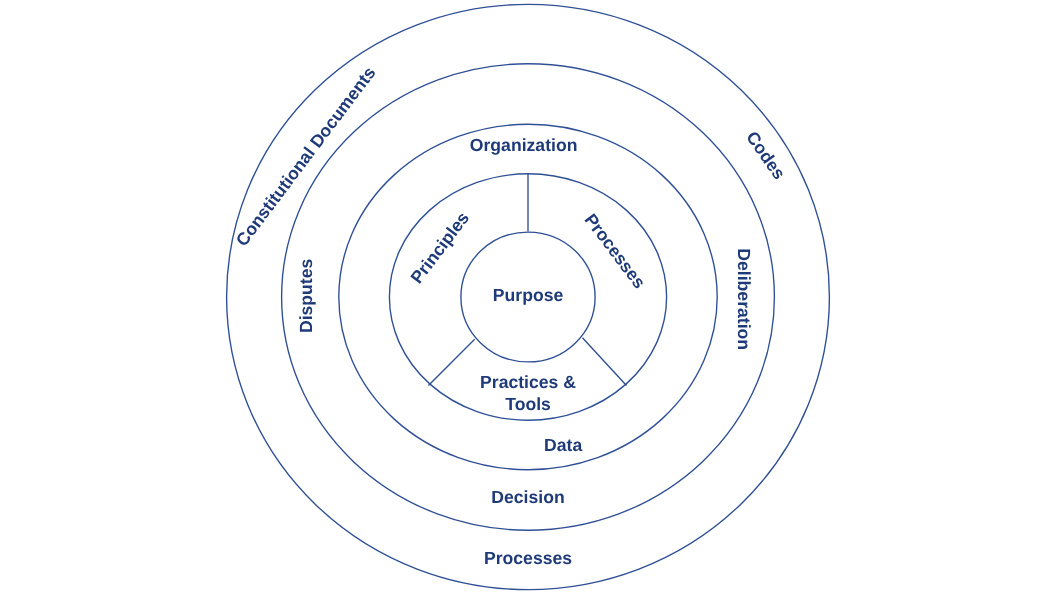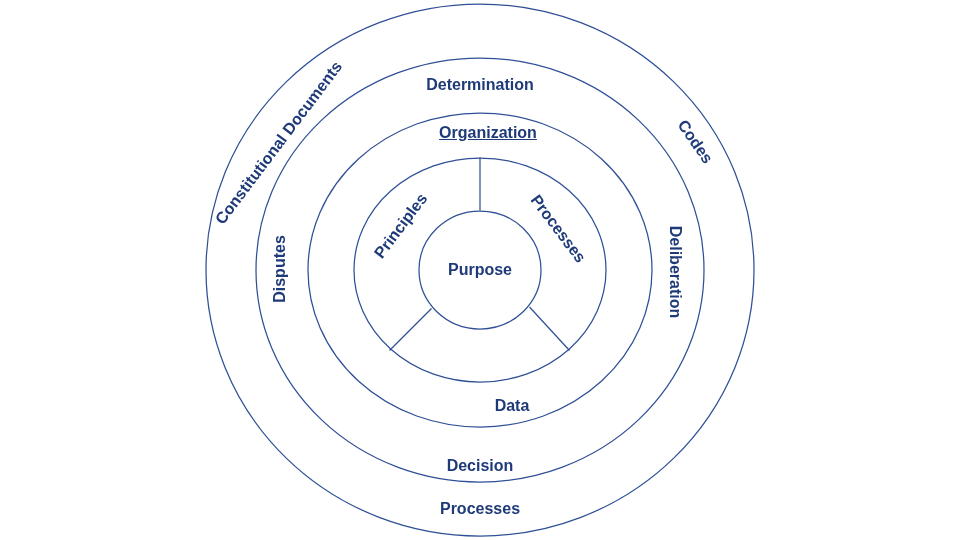--- a/index.html
+++ b/index.html
@@ -57,26 +57,29 @@
     <ellipse cx="480" cy="270" rx="61" ry="59"></ellipse>
     <line x1="480" y1="157.5" x2="480" y2="210.5"></line>
     <line x1="431.5" y1="308.5" x2="389.5" y2="350.5"></line>
     <line x1="529.5" y1="307" x2="569.5" y2="350.5"></line>
   </svg>
 
   <div class="label" style="left:279px; top:143px; transform:translate(-50%,-50%) rotate(-53deg);">Constitutional Documents</div>
   <div class="label" style="left:695px; top:142px; transform:translate(-50%,-50%) rotate(55deg);">Codes</div>
   <div class="label" style="left:480px; top:509px;">Processes</div>
 
-  <div class="label" style="left:480px; top:85px;">Determination</div>
   <div class="label" style="left:675px; top:272px; transform:translate(-50%,-50%) rotate(90deg);">Deliberation</div>
-  <div class="label" style="left:480px; top:466px;">Decision</div>
+  <div class="label" style="left:480px; top:453px;">Decision</div>
 
-  <div class="label" style="left:488px; top:133px;text-decoration:underline;">Organization</div>
+  <div class="label" style="left:476px; top:133px;">Organization</div>
   <div class="label" style="left:280px; top:269px; transform:translate(-50%,-50%) rotate(-90deg);">Disputes</div>
   <div class="label" style="left:480px; top:406px;margin-left:32px;">Data</div>
 
   <div class="label" style="left:401px; top:226px; transform:translate(-50%,-50%) rotate(-53deg);">Principles</div>
   <div class="label" style="left:558px; top:229px; transform:translate(-50%,-50%) rotate(53deg);">Processes</div>
+  <div class="label multiline" style="left:480px; top:359px;">
+    <div>Practices &amp;</div>
+    <div>Tools</div>
+  </div>
 
   <div class="label" style="left:480px; top:270px;text-align:center;">Purpose</div>
 
 </div>
 
 </body></html>

